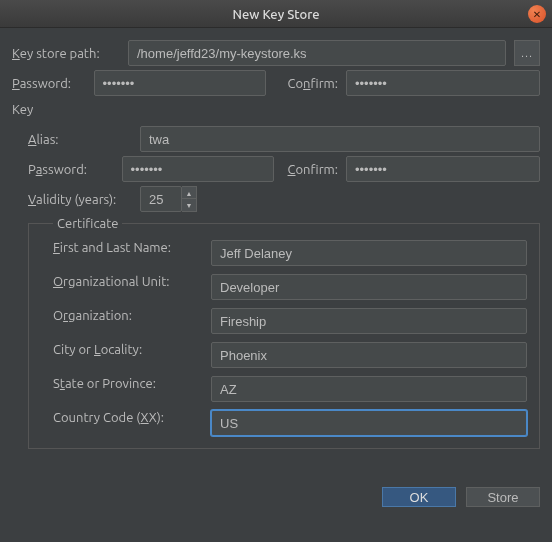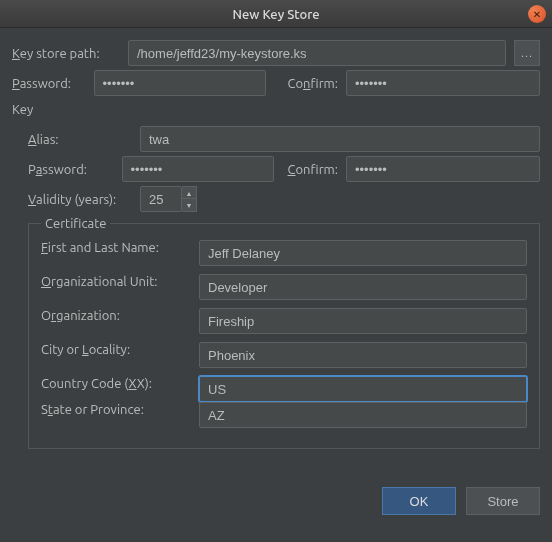--- a/index.html
+++ b/index.html
@@ -80,37 +80,37 @@
   width: 14px; height: 12px;
   background: #4c5052;
   font-size: 7px;
   display: flex; align-items: center; justify-content: center;
   color: #bbbbbb;
   cursor: pointer;
 }
 .spinner-btns div:first-child { border-bottom: 1px solid #5e6060; }
 fieldset {
   border: 1px solid #555;
-  padding: 10px 12px 12px 12px;
+  padding: 10px 12px 12px 24px;
   margin-top: 4px;
 }
 legend { padding: 0 4px; color: #bbbbbb; font-size: 13px; }
 .cert-row { display: flex; align-items: flex-start; margin-bottom: 8px; gap: 10px; }
 .cert-label { width: 148px; }
 .cert-input { flex: 1; }
 .footer {
   display: flex;
   justify-content: flex-end;
   gap: 10px;
   padding: 14px 12px;
   margin-top: 24px;
 }
 .btn {
   min-width: 74px;
-  height: 28px;
+  height: 20px;
   border: 1px solid #5e6060;
   background: #4c5052;
   color: #bbbbbb;
   font-size: 13px;
   cursor: pointer;
 }
 .btn-primary {
   background: #365880;
   border: 1px solid #4a78a8;
   color: #dddddd;
@@ -177,27 +177,27 @@
         <input type="text" class="cert-input" value="Developer" style="">
       </div>
       <div class="cert-row">
         <span class="label cert-label">O<span class="underline">r</span>ganization:</span>
         <input type="text" class="cert-input" value="Fireship" style="">
       </div>
       <div class="cert-row">
         <span class="label cert-label">City or <span class="underline">L</span>ocality:</span>
         <input type="text" class="cert-input" value="Phoenix" style="">
       </div>
+      <div class="cert-row">
+        <span class="label cert-label">S<span class="underline">t</span>ate or Province:</span>
+        <input type="text" class="cert-input" value="AZ" style="">
+      </div>
       <div class="cert-row" style="margin-bottom:0">
         <span class="label cert-label">Country Code (<span class="underline">X</span>X):</span>
         <input type="text" class="cert-input focused" value="US" style="">
-      </div>
-      <div class="cert-row">
-        <span class="label cert-label">S<span class="underline">t</span>ate or Province:</span>
-        <input type="text" class="cert-input" value="AZ" style="">
       </div>
     </fieldset>
   </div>
 
 </div>
 
 <div class="footer">
   <button class="btn btn-primary">OK</button>
   <button class="btn">Store</button>
 </div>

